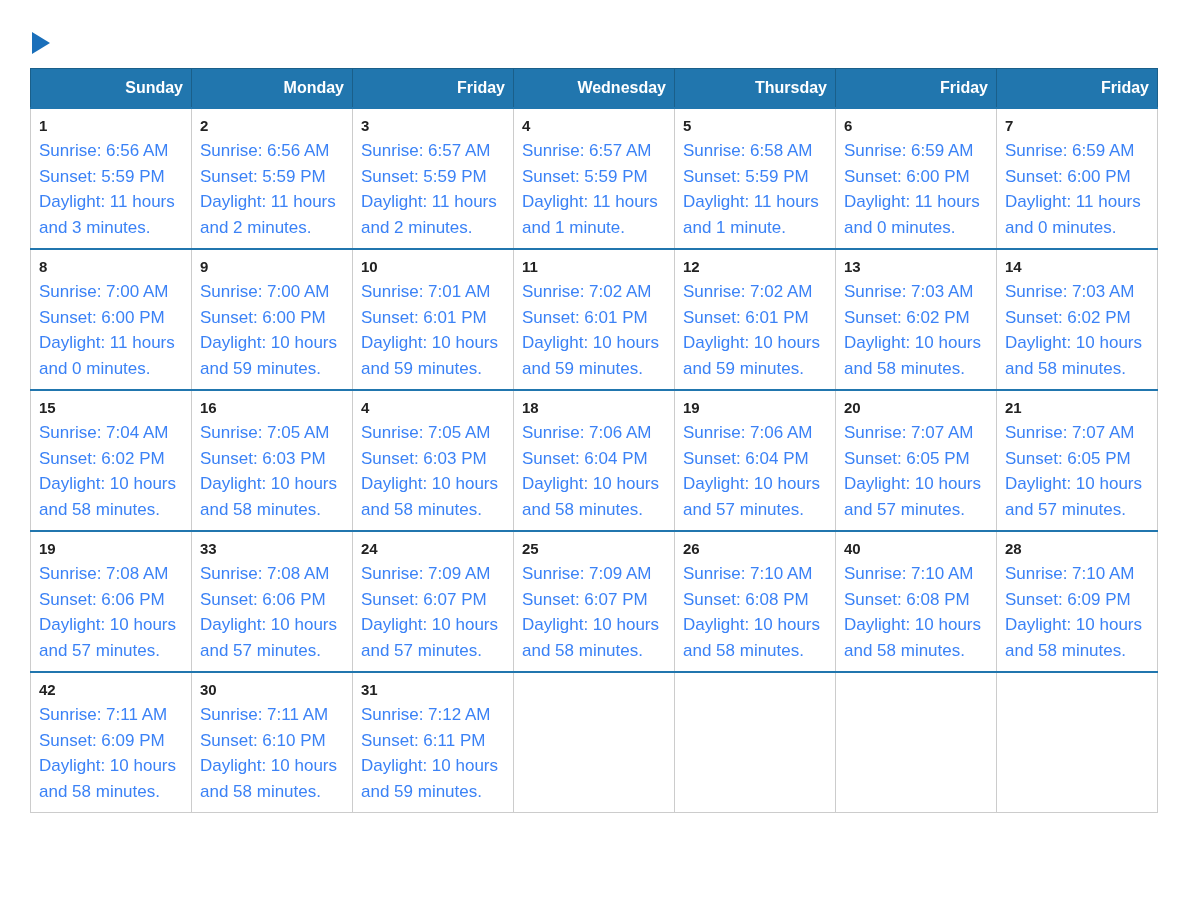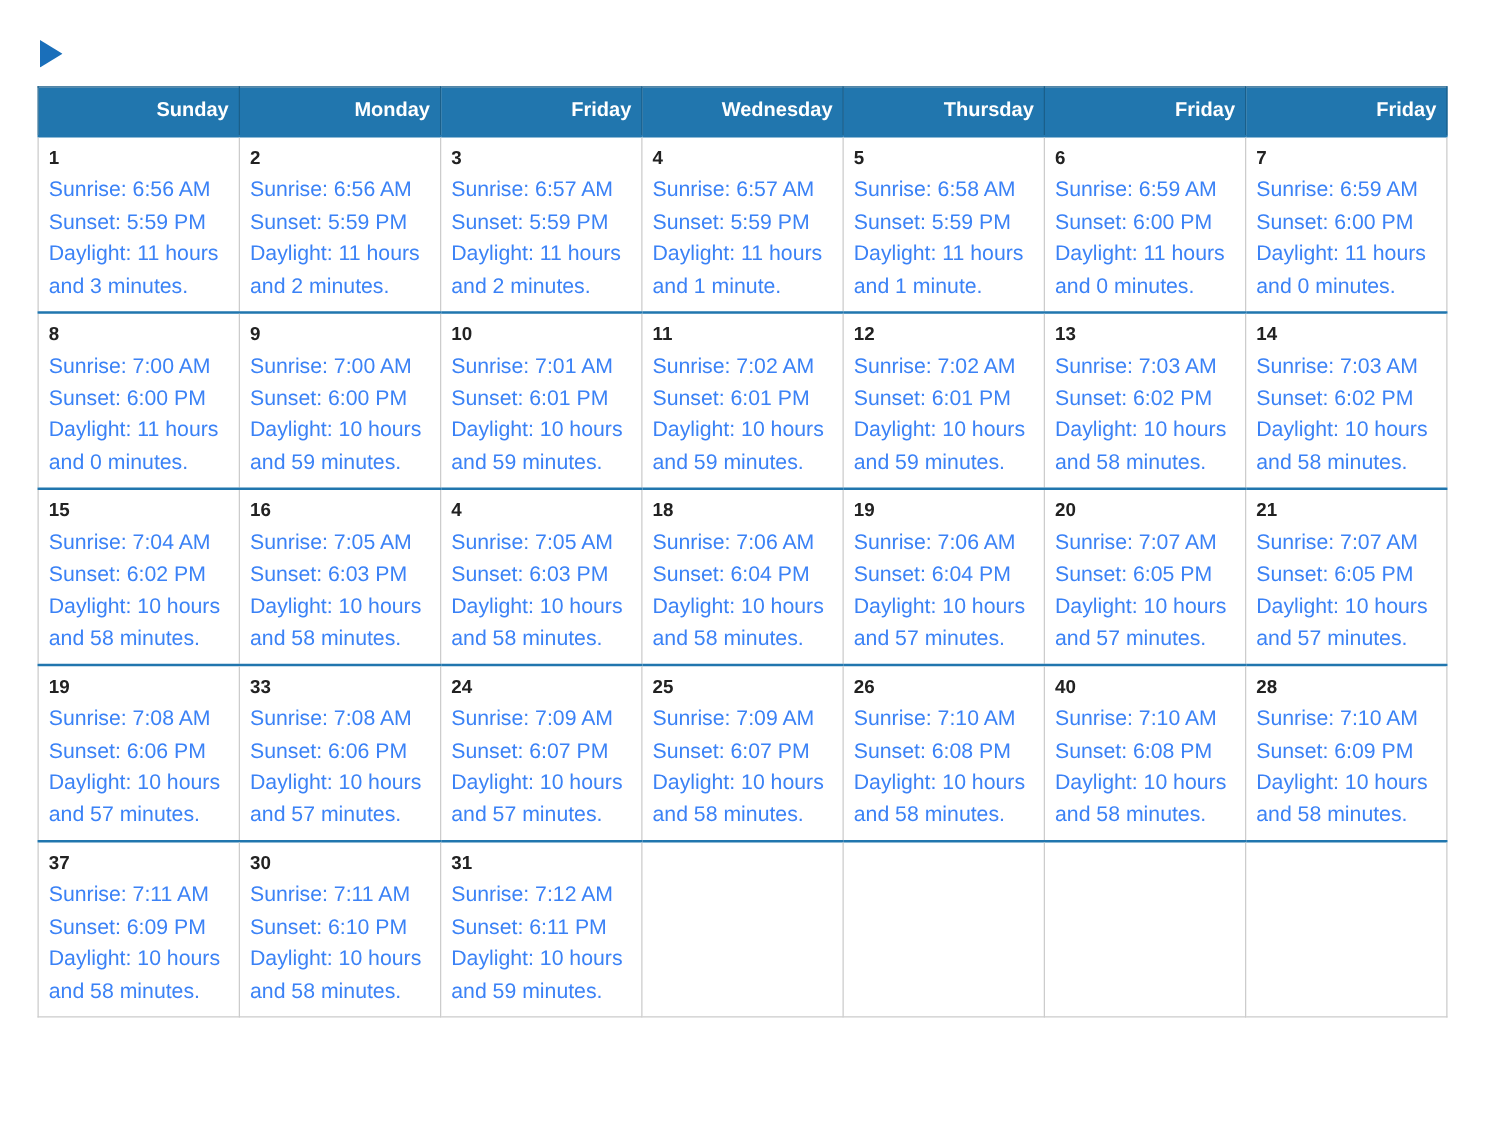--- a/index.html
+++ b/index.html
@@ -250,21 +250,21 @@
           <span class="day-number">40</span>
           <span class="day-info">Sunrise: 7:10 AM<br>Sunset: 6:08 PM<br>Daylight: 10 hours and 58 minutes.</span>
         </td>
         <td>
           <span class="day-number">28</span>
           <span class="day-info">Sunrise: 7:10 AM<br>Sunset: 6:09 PM<br>Daylight: 10 hours and 58 minutes.</span>
         </td>
       </tr>
       <tr class="week-row">
         <td>
-          <span class="day-number">37</span>
+          <span class="day-number">42</span>
           <span class="day-info">Sunrise: 7:11 AM<br>Sunset: 6:09 PM<br>Daylight: 10 hours and 58 minutes.</span>
         </td>
         <td>
           <span class="day-number">30</span>
           <span class="day-info">Sunrise: 7:11 AM<br>Sunset: 6:10 PM<br>Daylight: 10 hours and 58 minutes.</span>
         </td>
         <td>
           <span class="day-number">31</span>
           <span class="day-info">Sunrise: 7:12 AM<br>Sunset: 6:11 PM<br>Daylight: 10 hours and 59 minutes.</span>
         </td>

